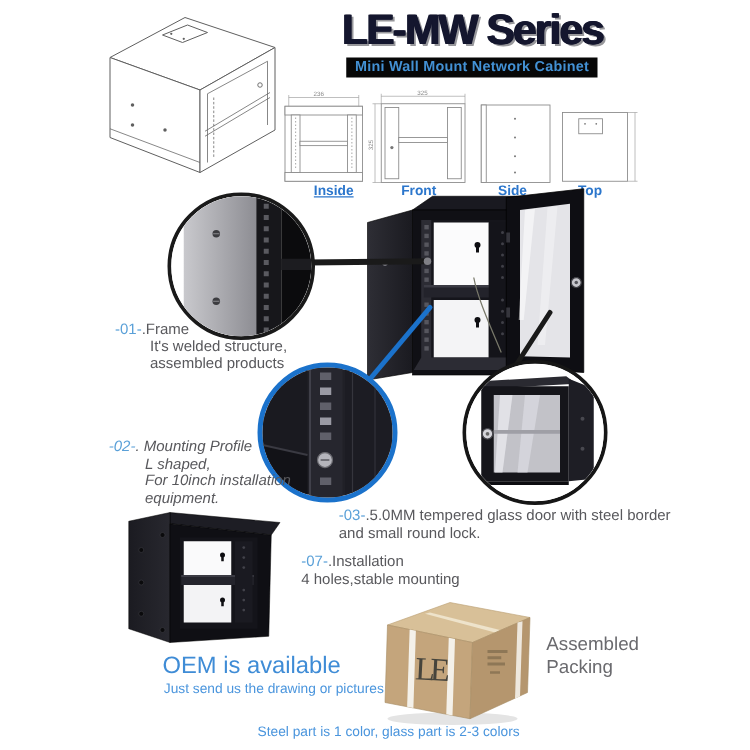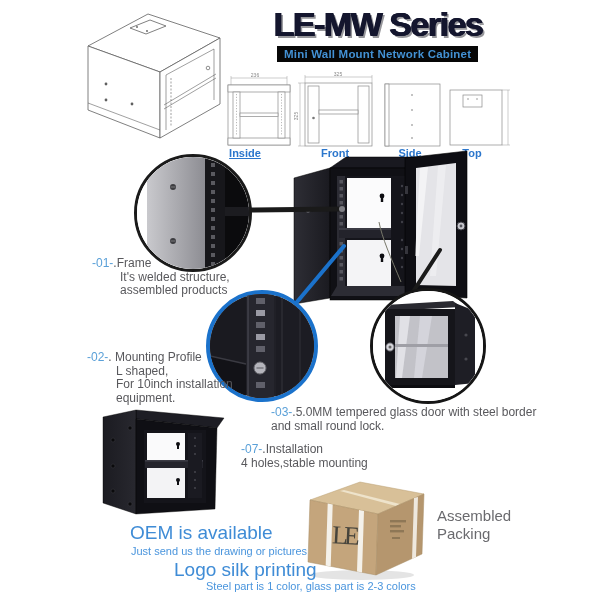--- a/index.html
+++ b/index.html
@@ -114,21 +114,21 @@
       <line x1="286" y1="16" x2="286" y2="71"></line>
         <line x1="280" y1="16" x2="288" y2="16"></line>
         <line x1="280" y1="71" x2="288" y2="71"></line>
     </g>
     <g font-size="5" fill="#888888">
       <text x="33" y="3" text-anchor="middle">236</text>
       <text x="116" y="2" text-anchor="middle">325</text>
       <text x="76" y="42" text-anchor="middle" transform="rotate(-90 76 42)">325</text>
     </g>
   </svg>
-  <div class="abs view-label" style="left:222px;width:46px;text-decoration:underline;">Inside</div>
+  <div class="abs view-label" style="left:244px;width:46px;text-decoration:underline;">Inside</div>
   <div class="abs view-label" style="left:312px;width:46px;">Front</div>
   <div class="abs view-label" style="left:388px;width:44px;">Side</div>
   <div class="abs view-label" style="left:452px;width:40px;">Top</div>
 
   <svg class="abs" style="left:270px;top:146px;" width="270" height="165" viewBox="0 0 270 165">
     <defs>
       <linearGradient id="g-side" x1="0" y1="0" x2="1" y2="0">
         <stop offset="0" stop-color="#2e2e35"></stop>
           <stop offset="1" stop-color="#1a1a20"></stop>
       </linearGradient>
@@ -335,39 +335,38 @@
       <rect x="12" y="94" width="70" height="3" fill="#0c0c10"></rect>
     </svg>
   </div>
 
   <div class="abs ann" style="left:92px;top:257px;">
     <div><span class="ann-num">-01-</span><span>.Frame</span></div>
     <div style="margin-left:28px;">It's welded structure,</div>
     <div style="margin-left:28px;">assembled products</div>
   </div>
 
-  <div class="abs ann" style="left:87px;top:351px;">
+  <div class="abs ann" style="left:87px;top:351px;font-style:italic;">
     <div><span class="ann-num">-02-</span><span>. Mounting Profile</span></div>
     <div style="margin-left:29px;">L shaped,</div>
     <div style="margin-left:29px;">For 10inch installation</div>
     <div style="margin-left:29px;">equipment.</div>
   </div>
 
   <div class="abs ann" style="left:271px;top:406px;">
     <div><span class="ann-num">-03-</span><span>.5.0MM tempered glass door with steel border</span></div>
     <div style="">and small round lock.</div>
   </div>
 
   <div class="abs ann" style="left:241px;top:443px;">
     <div><span class="ann-num">-07-</span><span>.Installation</span></div>
     <div style="">4 holes,stable mounting</div>
   </div>
 
   <div class="abs oem-title">OEM is available</div>
   <div class="abs oem-sub">Just send us the drawing or pictures</div>
-  <div class="abs logo-title">Logo silk printing</div>
   <div class="abs logo-sub">Steel part is 1 color, glass part is 2-3 colors</div>
   <div class="abs packing">
     <div>Assembled</div>
     <div>Packing</div>
   </div>
 
 </div>
 
 </body></html>

